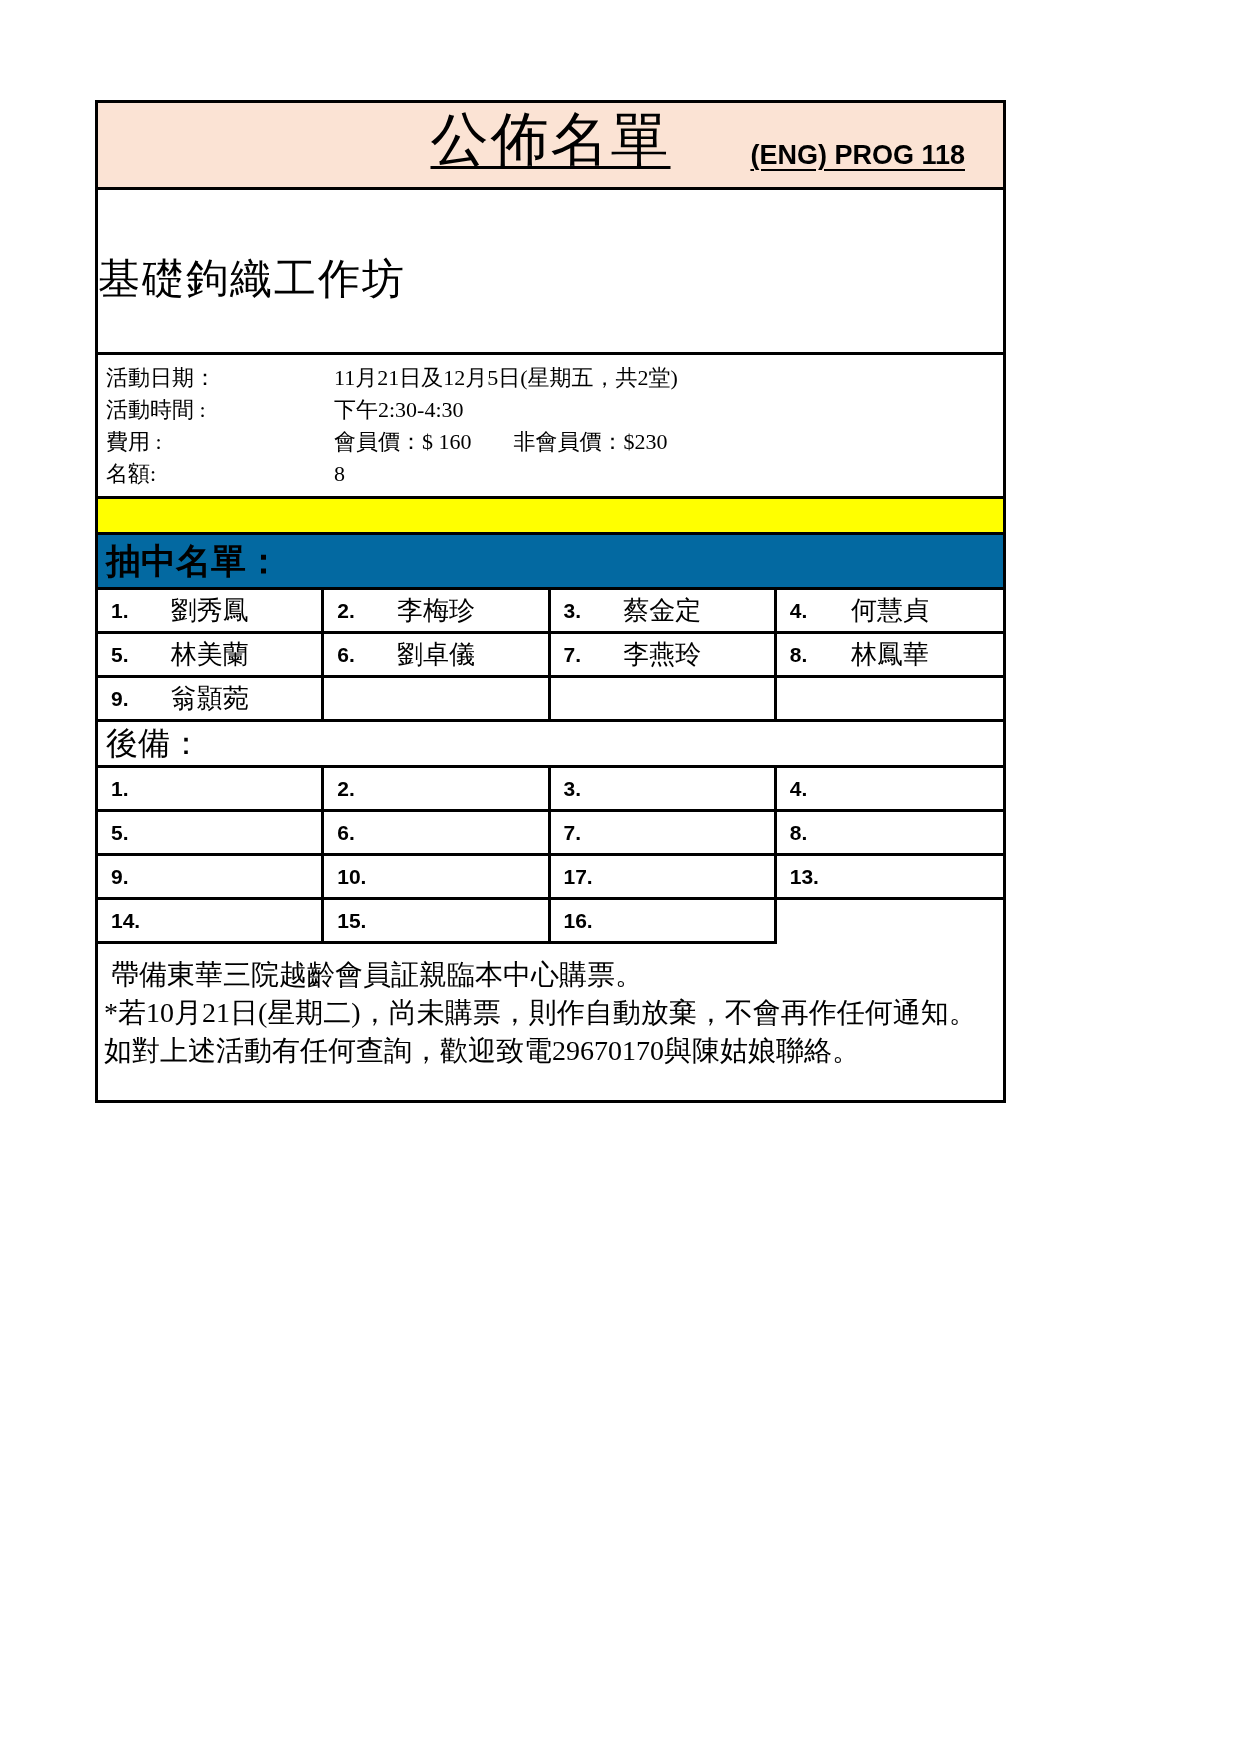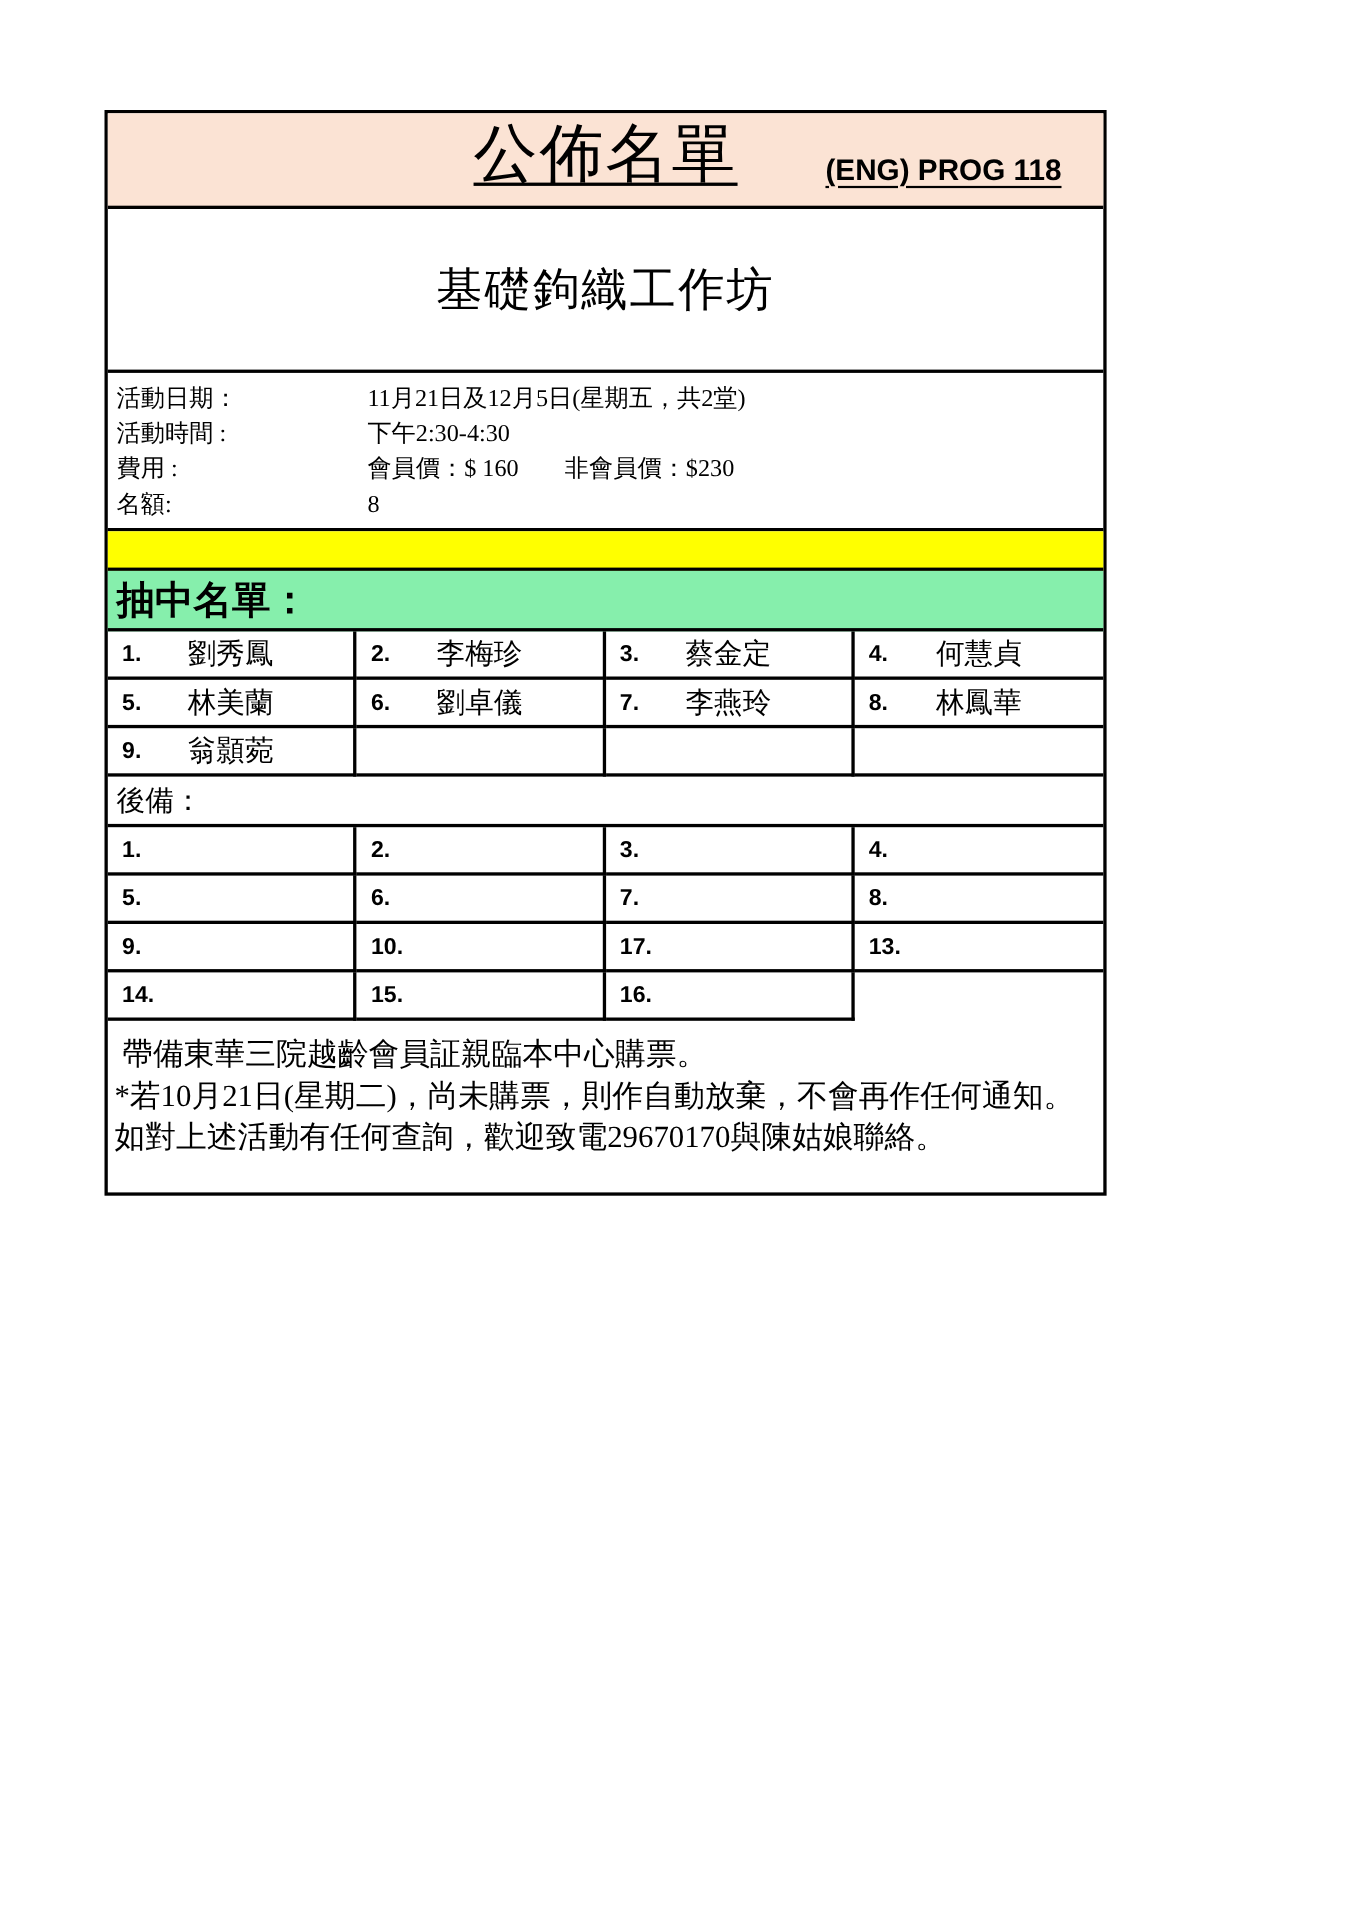--- a/index.html
+++ b/index.html
@@ -55,21 +55,21 @@
     text-decoration-thickness: 2px;
     text-underline-offset: 5px;
     color: #000;
   }
   
   .title-row {
     height: 146px;
     border-bottom: 3px solid #000;
     display: flex;
     align-items: center;
-    justify-content: center;
+    margin-top: 16px;
   }
   .activity-title {
     font-size: 42px;
     letter-spacing: 2px;
     color: #000;
   }
   
   .details-row {
     border-bottom: 3px solid #000;
     padding: 7px 0 6px 0;
@@ -89,21 +89,21 @@
   .detail-value.gap { margin-right: 42px; }
   
   .highlight-row {
     height: 33px;
     background: #ffff00;
     border-bottom: 3px solid #000;
   }
   
   .drawn-heading-row {
     height: 52px;
-    background: #86efac;
+    background: #0369a1;
     border-bottom: 3px solid #000;
     display: flex;
     align-items: center;
   }
   .drawn-heading {
     font-family: "Liberation Sans", "DejaVu Sans", sans-serif;
     font-weight: bold;
     font-size: 35px;
     padding-left: 8px;
     color: #000;
@@ -138,21 +138,21 @@
     color: #000;
   }
   
   .backup-heading-row {
     height: 43px;
     border-bottom: 3px solid #000;
     display: flex;
     align-items: center;
   }
   .backup-heading {
-    font-size: 26px;
+    font-size: 32px;
     padding-left: 8px;
   }
   
   .notes-row {
     padding: 12px 6px 14px 6px;
     min-height: 130px;
   }
   .note-line {
     font-size: 28px;
     line-height: 38px;

